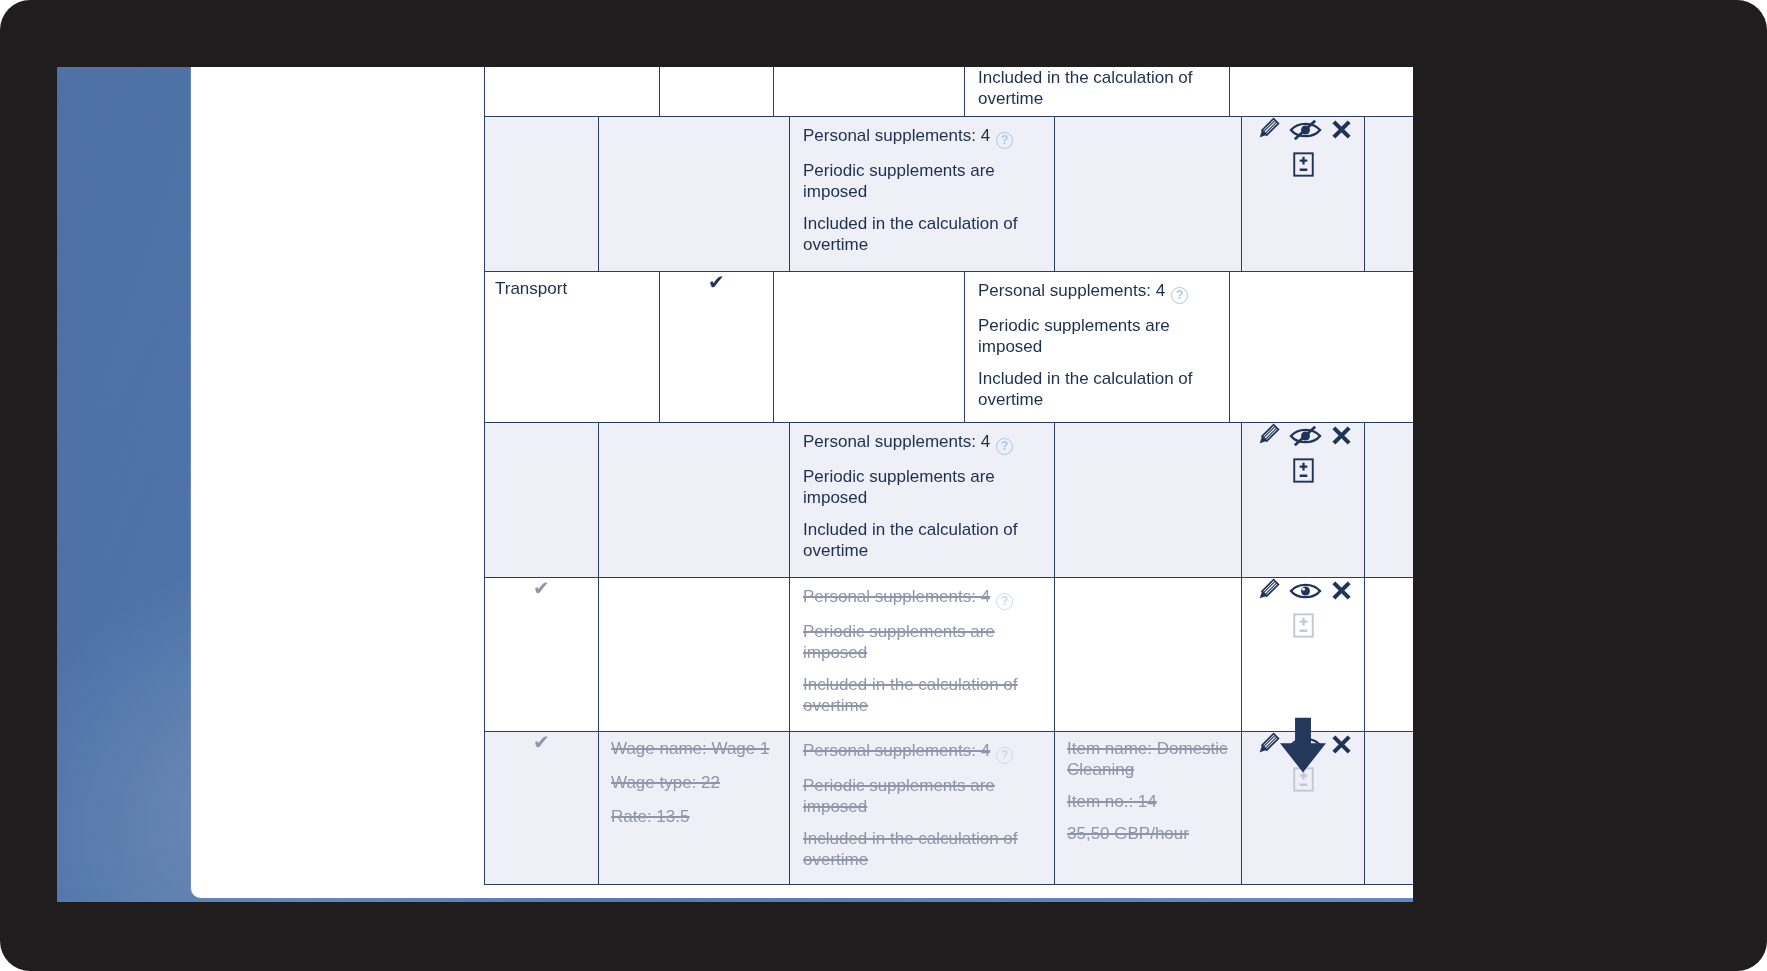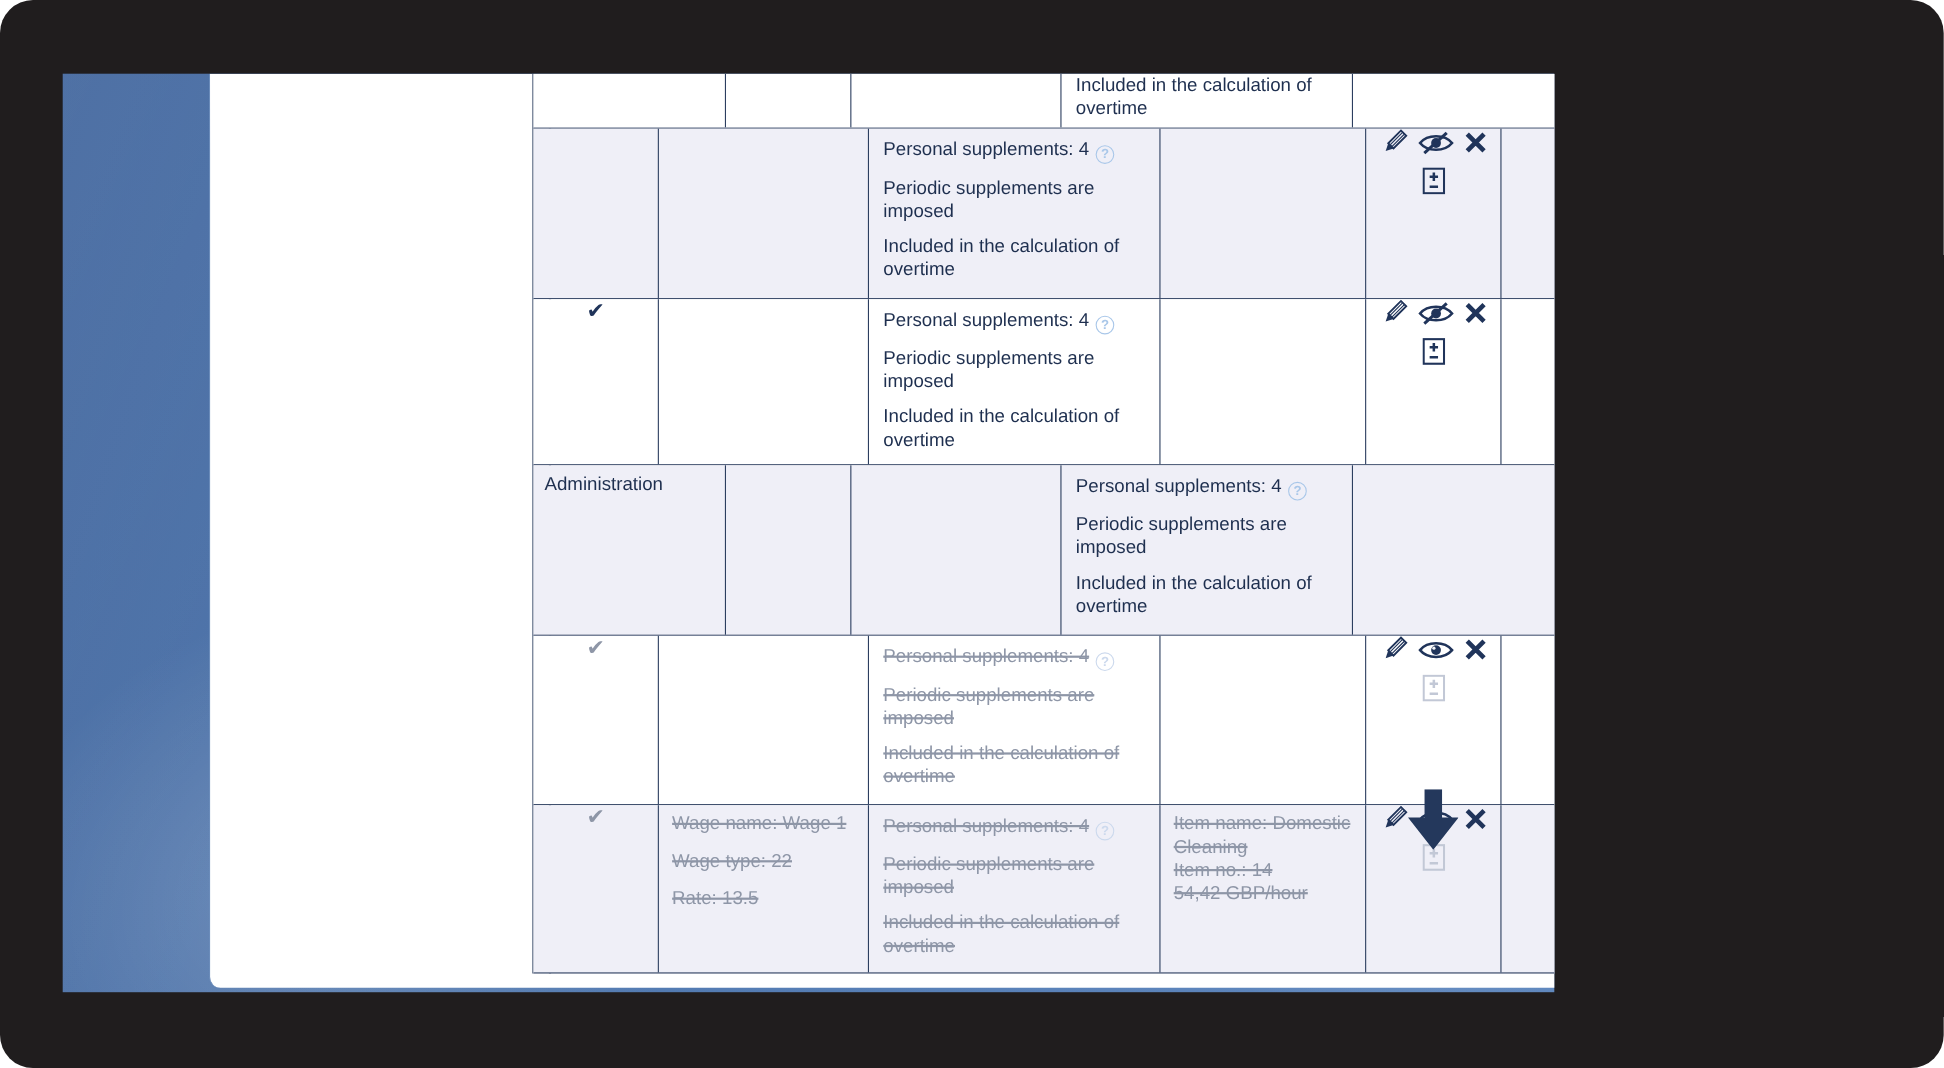--- a/index.html
+++ b/index.html
@@ -23,21 +23,21 @@
     color:#1e2f4f;font-size:17px;line-height:21px;}
   .t-row{display:flex;position:relative;border-bottom:1px solid #2c3e5f;box-sizing:border-box;}
   .t-row.alt{background:#efeff7;}
   .t-row.white{background:#ffffff;}
   .cell{box-sizing:border-box;border-right:1px solid #2c3e5f;display:flex;
     flex-direction:column;justify-content:flex-start;}
   .c-name{width:175px;padding:6px 27px 6px 10px;}
   .c-check{width:114px;align-items:center;}
   .c-wage{width:191px;padding:6px 8px 6px 12px;gap:13px;}
   .c-supp{width:265px;padding:8px 8px 8px 13px;gap:11px;}
-  .c-item{width:187px;padding:6px 8px 6px 12px;}
+  .c-item{width:187px;padding:6px 8px 6px 12px;gap:11px;}
   .c-act{width:123px;align-items:center;position:relative;gap:10px;}
   .supp-line,.wage-line,.item-line{margin:0;}
   .check{font-family:"DejaVu Sans","Liberation Sans",sans-serif;font-size:20px;color:#20345a;}
   .struck .st{text-decoration:line-through;text-decoration-thickness:1.5px;}
   .struck{color:#8e96a7;}
   .struck .check{color:#8e96a7;}
   .help{display:inline-flex;justify-content:center;align-items:center;width:17px;height:17px;
     border:1.6px solid #a9c7e9;border-radius:50%;color:#a9c7e9;font-size:12px;font-weight:bold;
     margin-left:6px;vertical-align:-3px;box-sizing:border-box;}
   .struck .help{border-color:#ccd9ed;color:#ccd9ed;}
@@ -142,20 +142,23 @@
             </div>
             <span class="icon-btn">
                 <svg width="21" height="25" viewBox="0 0 22 26">
                   <use href="#i-box"></use>
                 </svg>
               </span>
           </div>
         </div>
 
         <div class="t-row white" style="height:151px;">
+          <div class="cell c-name">
+              <span class="st">Transport</span>
+            </div>
           <div class="cell c-check">
               <span class="check">✔</span>
             </div>
           <div class="cell c-wage"></div>
           <div class="cell c-supp">
             <p class="supp-line"><span class="st">Personal supplements: 4</span><span class="help">?</span></p>
             <p class="supp-line"><span class="st">Periodic supplements are imposed</span></p>
             <p class="supp-line"><span class="st">Included in the calculation of overtime</span></p>
           </div>
           <div class="cell c-item"></div>
@@ -179,23 +182,20 @@
             </div>
             <span class="icon-btn">
                 <svg width="21" height="25" viewBox="0 0 22 26">
                   <use href="#i-box"></use>
                 </svg>
               </span>
           </div>
         </div>
 
         <div class="t-row alt" style="height:155px;">
-          <div class="cell c-name">
-              <span class="st">Administration</span>
-            </div>
           <div class="cell c-check"></div>
           <div class="cell c-wage"></div>
           <div class="cell c-supp">
             <p class="supp-line"><span class="st">Personal supplements: 4</span><span class="help">?</span></p>
             <p class="supp-line"><span class="st">Periodic supplements are imposed</span></p>
             <p class="supp-line"><span class="st">Included in the calculation of overtime</span></p>
           </div>
           <div class="cell c-item"></div>
           <div class="cell c-act">
             <div class="act-icons">
@@ -270,21 +270,21 @@
             <p class="wage-line"><span class="st">Rate: 13.5</span></p>
           </div>
           <div class="cell c-supp">
             <p class="supp-line"><span class="st">Personal supplements: 4</span><span class="help">?</span></p>
             <p class="supp-line"><span class="st">Periodic supplements are imposed</span></p>
             <p class="supp-line"><span class="st">Included in the calculation of overtime</span></p>
           </div>
           <div class="cell c-item">
             <p class="item-line"><span class="st">Item name: Domestic Cleaning</span></p>
             <p class="item-line"><span class="st">Item no.: 14</span></p>
-            <p class="item-line"><span class="st">54,42 GBP/hour</span></p>
+            <p class="item-line"><span class="st">35,50 GBP/hour</span></p>
           </div>
           <div class="cell c-act">
             <span class="arrow-overlay"><svg width="46" height="56" viewBox="0 0 52 62">
                   <use href="#i-arrow"></use>
                 </svg></span>
             <div class="act-icons">
               <span class="icon-btn">
                   <svg width="25" height="25" viewBox="0 0 26 26">
                     <use href="#i-pencil"></use>
                   </svg>

